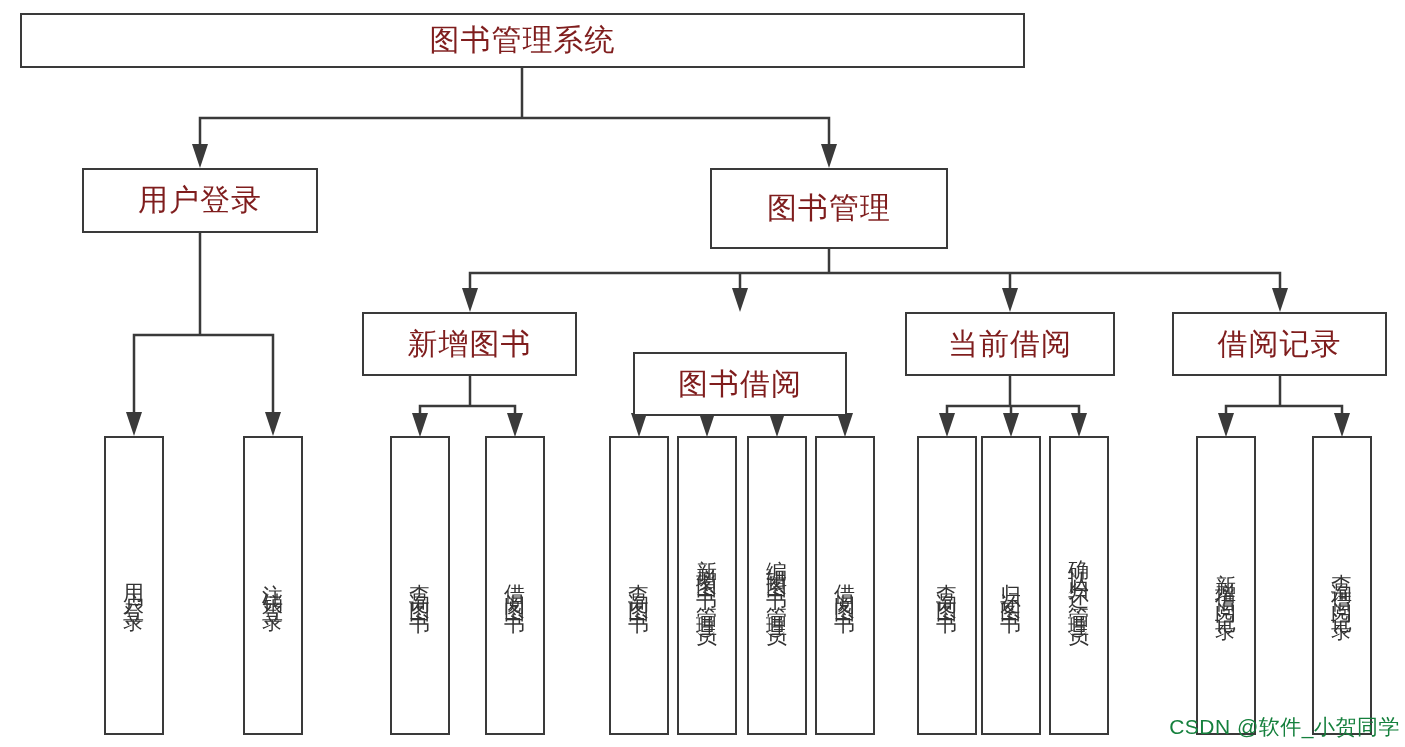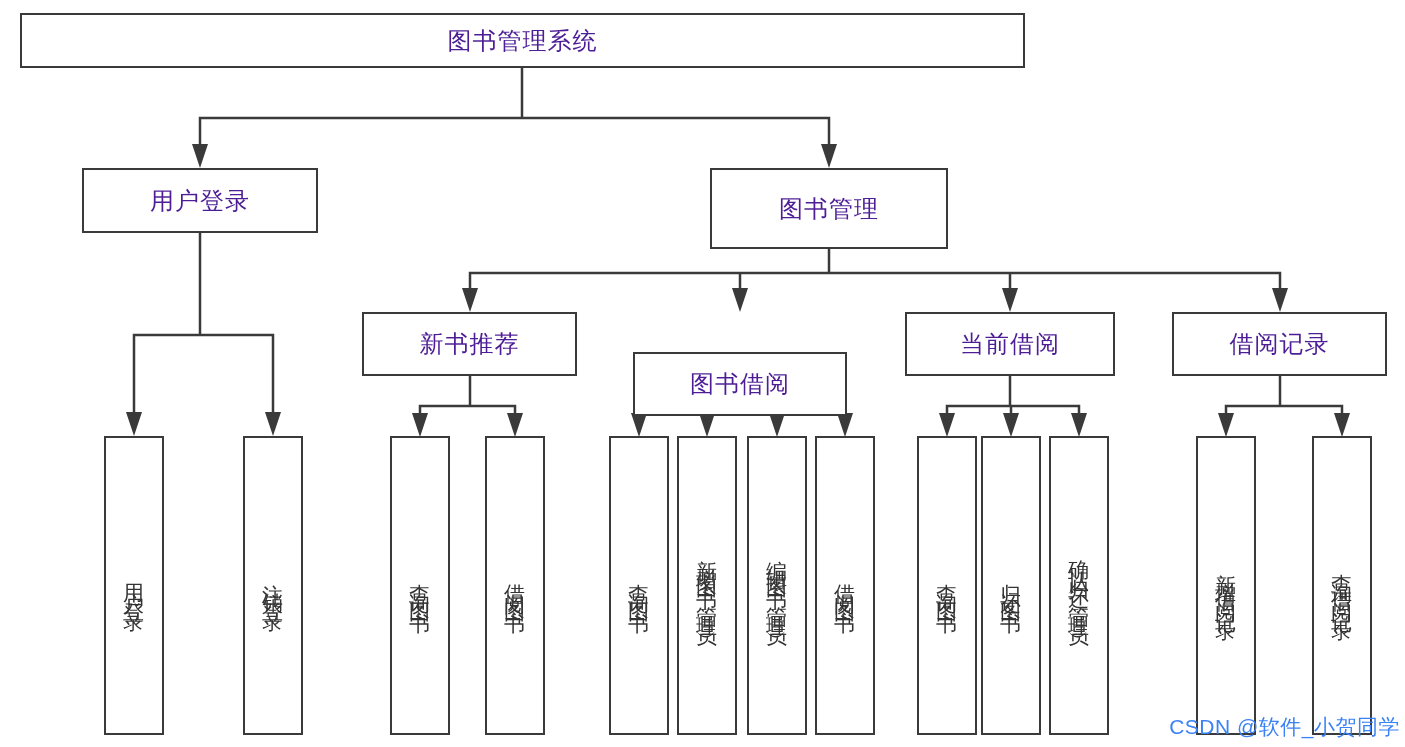--- a/index.html
+++ b/index.html
@@ -11,34 +11,34 @@
     overflow:hidden;
   }
   .connectors{
     position:absolute;left:0;top:0;width:1405px;height:747px;
     z-index:1;pointer-events:none;
   }
   .hbox{
     position:absolute;box-sizing:border-box;
     border:2.5px solid #3a3a3a;background:#ffffff;
     display:flex;align-items:center;justify-content:center;
-    font-size:24px;color:#4c1d95;letter-spacing:1px;
+    font-size:30px;color:#7f1d1d;letter-spacing:1px;
     z-index:2;white-space:nowrap;
   }
   .vbox{
     position:absolute;box-sizing:border-box;
     border:2.5px solid #3a3a3a;background:#ffffff;
     display:flex;align-items:center;justify-content:center;
     writing-mode:vertical-rl;text-orientation:mixed;
     font-size:21px;color:#333333;letter-spacing:0.45em;
     z-index:2;line-height:1;
   }
   .watermark{
     position:absolute;right:5px;bottom:6px;
-    font-size:21px;color:#3b82f6;letter-spacing:0.5px;
+    font-size:21px;color:#15803d;letter-spacing:0.5px;
     z-index:5;white-space:nowrap;
   }
 </style>
 </head>
 <body>
 
 <div class="canvas">
 
   <svg id="connectors" class="connectors" viewBox="0 0 1405 747" xmlns="http://www.w3.org/2000/svg">
       <path d="M 522 68 L 522 118 M 200 118 L 829 118 M 200 116.75 L 200 148 M 829 116.75 L 829 148" stroke="#3a3a3a" stroke-width="2.5" fill="none"></path>
@@ -74,21 +74,21 @@
   </div>
 
   <div class="hbox" style="left:82px;top:168px;width:236px;height:65px;">
     <span>用户登录</span>
   </div>
   <div class="hbox" style="left:710px;top:168px;width:238px;height:81px;">
     <span>图书管理</span>
   </div>
 
   <div class="hbox" style="left:362px;top:312px;width:215px;height:64px;">
-    <span>新书推荐</span>
+    <span>新增图书</span>
   </div>
   <div class="hbox" style="left:633px;top:312px;width:214px;height:64px;margin-top:40px;">
     <span>图书借阅</span>
   </div>
   <div class="hbox" style="left:905px;top:312px;width:210px;height:64px;">
     <span>当前借阅</span>
   </div>
   <div class="hbox" style="left:1172px;top:312px;width:215px;height:64px;">
     <span>借阅记录</span>
   </div>

